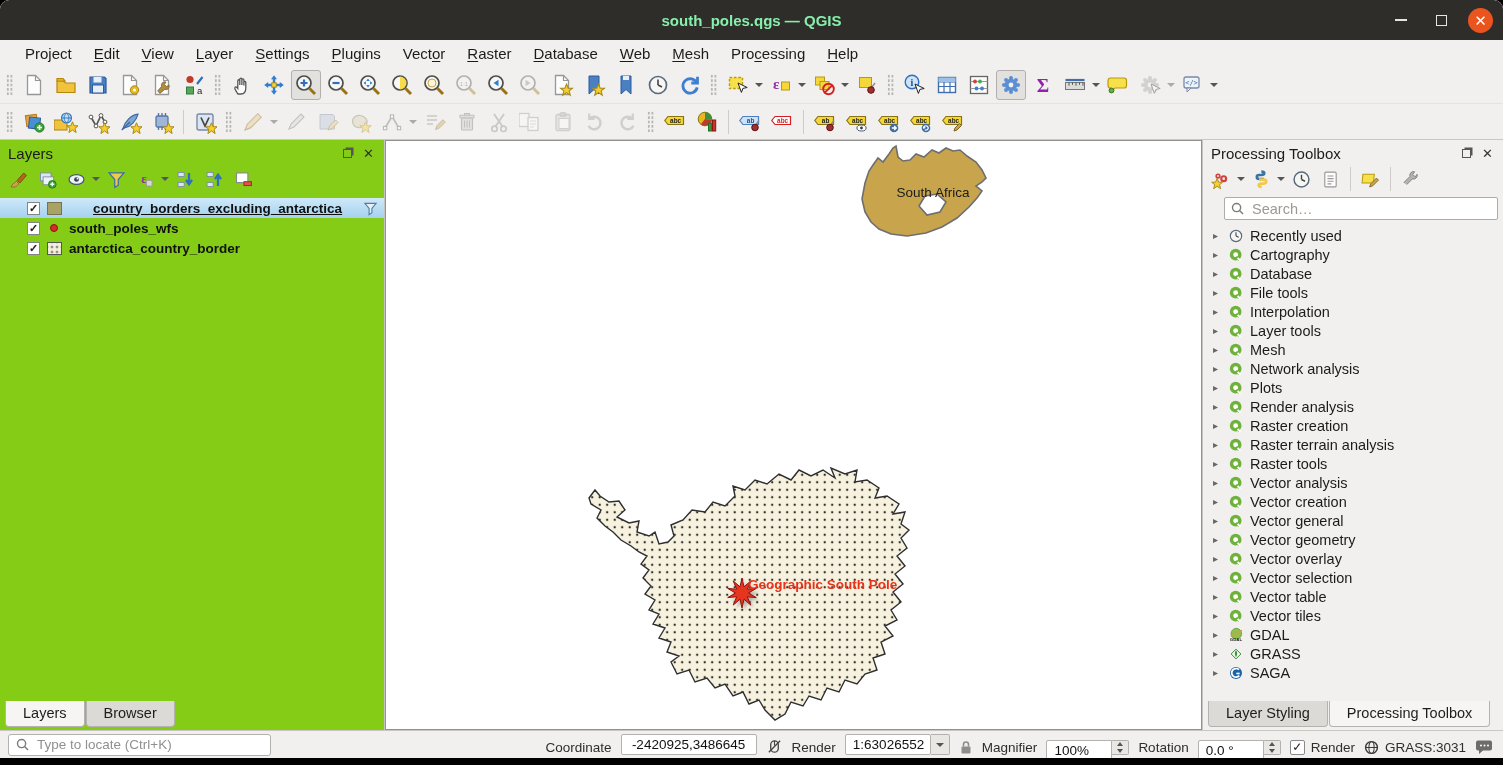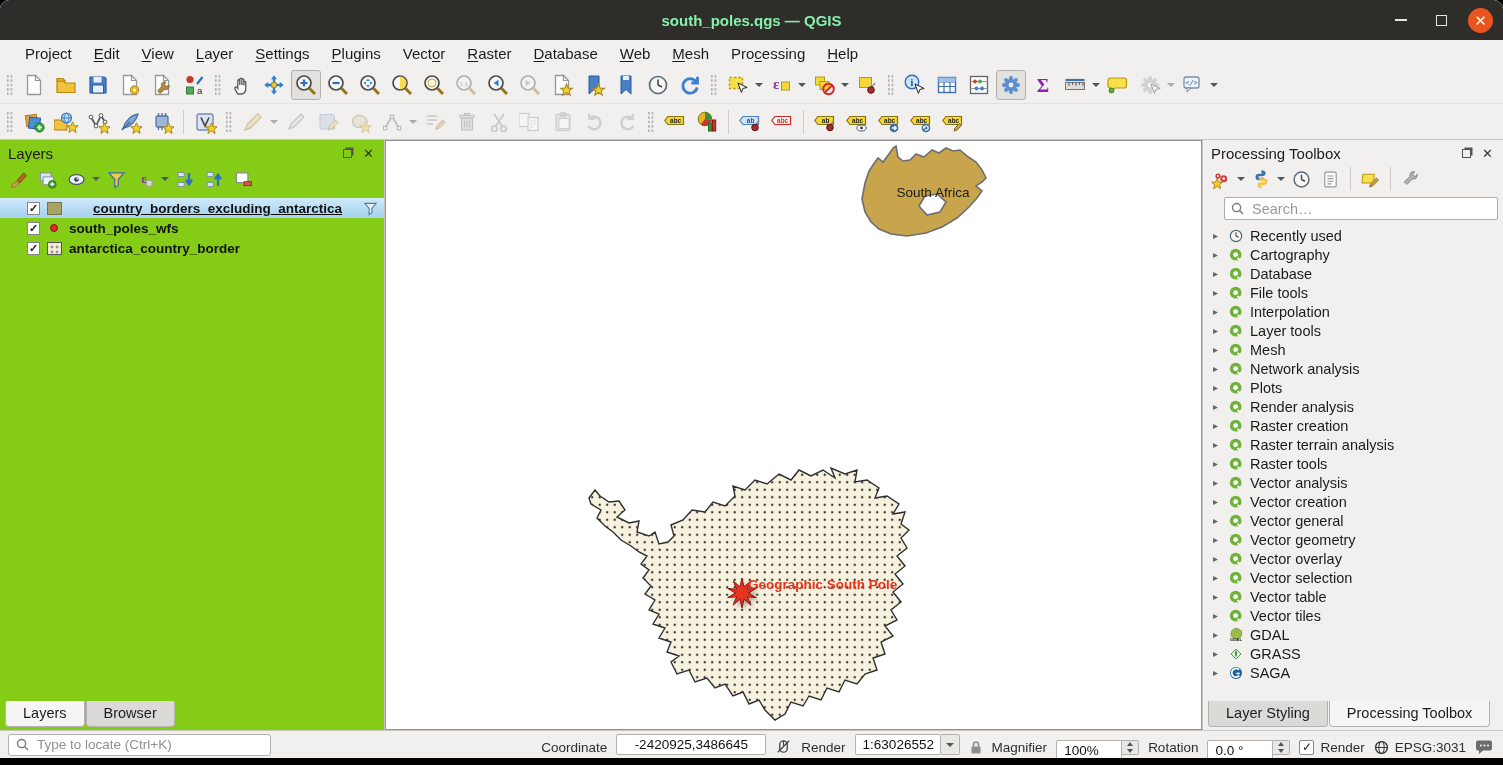--- a/index.html
+++ b/index.html
@@ -90,21 +90,21 @@
   
   .statusbar { height:28px; flex:0 0 28px; border-top:1px solid #c9c7c3; background:#f1f0ee;
     display:flex; align-items:center; padding:0 10px 0 8px; font-size:13.5px; color:#2e2e2e; gap:9px; }
   .locator { width:263px; height:22px; background:#fff; border:1px solid #b3b1ad; border-radius:3px;
     display:flex; align-items:center; padding:0 7px; gap:6px; }
   .locator input { border:none; outline:none; flex:1; font-size:13.5px; font-family:"Liberation Sans",sans-serif; color:#000000; background:transparent; }
   .locator input::placeholder { color:#90908e; }
   .sb-right { margin-left:auto; display:flex; align-items:flex-end; gap:9px; }
   .field { background:#fff; border:1px solid #b3b1ad; border-radius:2px; height:21px;
     display:flex; align-items:center; padding:0 7px; font-size:13.5px; color:#111; }
-  .field.coord { width:150px; justify-content:center; }
+  .field.coord { width:136px; justify-content:center; }
   .combo { display:flex; align-items:stretch; height:21px; }
   .combo .val { width:86px; } 
   .combo .cbtn { width:19px; border:1px solid #b3b1ad; border-left:none; background:#e8e7e4; border-radius:0 2px 2px 0;
     display:flex; align-items:center; justify-content:center; }
   .combo .cbtn i { width:0; height:0; border-left:4px solid transparent; border-right:4px solid transparent; border-top:4.5px solid #555; }
   .spin { display:flex; align-items:stretch; height:15px; }
   .spin .val { width:66px; justify-content:flex-start; border-radius:2px 0 0 2px; }
   .spin .arrows { width:17px; border:1px solid #b3b1ad; border-left:none; background:#e8e7e4; border-radius:0 2px 2px 0;
     display:flex; flex-direction:column; align-items:center; justify-content:center; gap:3px; }
   .spin .arrows .up { width:0;height:0;border-left:3.5px solid transparent;border-right:3.5px solid transparent;border-bottom:4px solid #555; }
@@ -1333,21 +1333,21 @@
         <span>Render</span>
       </div>
       <div class="sb-item">
         <span class="sb-icon">
           <svg width="15" height="15" viewBox="0 0 16 16">
               <circle cx="8" cy="8" r="6.3" fill="none" stroke="#3a3a38" stroke-width="1.5"></circle>
               <ellipse cx="8" cy="8" rx="2.8" ry="6.3" fill="none" stroke="#3a3a38" stroke-width="1.1"></ellipse>
               <line x1="1.7" y1="8" x2="14.3" y2="8" stroke="#3a3a38" stroke-width="1.1"></line>
             </svg>
         </span>
-        <span>EPSG:3031</span>
+        <span>GRASS:3031</span>
       </div>
       <span class="sb-icon">
         <svg width="18" height="16" viewBox="0 0 18 16">
             <path d="M3,1.5 h12 a2,2 0 0 1 2,2 v6 a2,2 0 0 1 -2,2 h-7 l-4,3.5 v-3.5 h-1 a2,2 0 0 1 -2,-2 v-6 a2,2 0 0 1 2,-2 z" fill="#6e6c68"></path>
             <circle cx="6" cy="6.5" r="1" fill="#fff"></circle>
             <circle cx="9.5" cy="6.5" r="1" fill="#fff"></circle>
             <circle cx="13" cy="6.5" r="1" fill="#fff"></circle>
           </svg>
       </span>
     </div>

